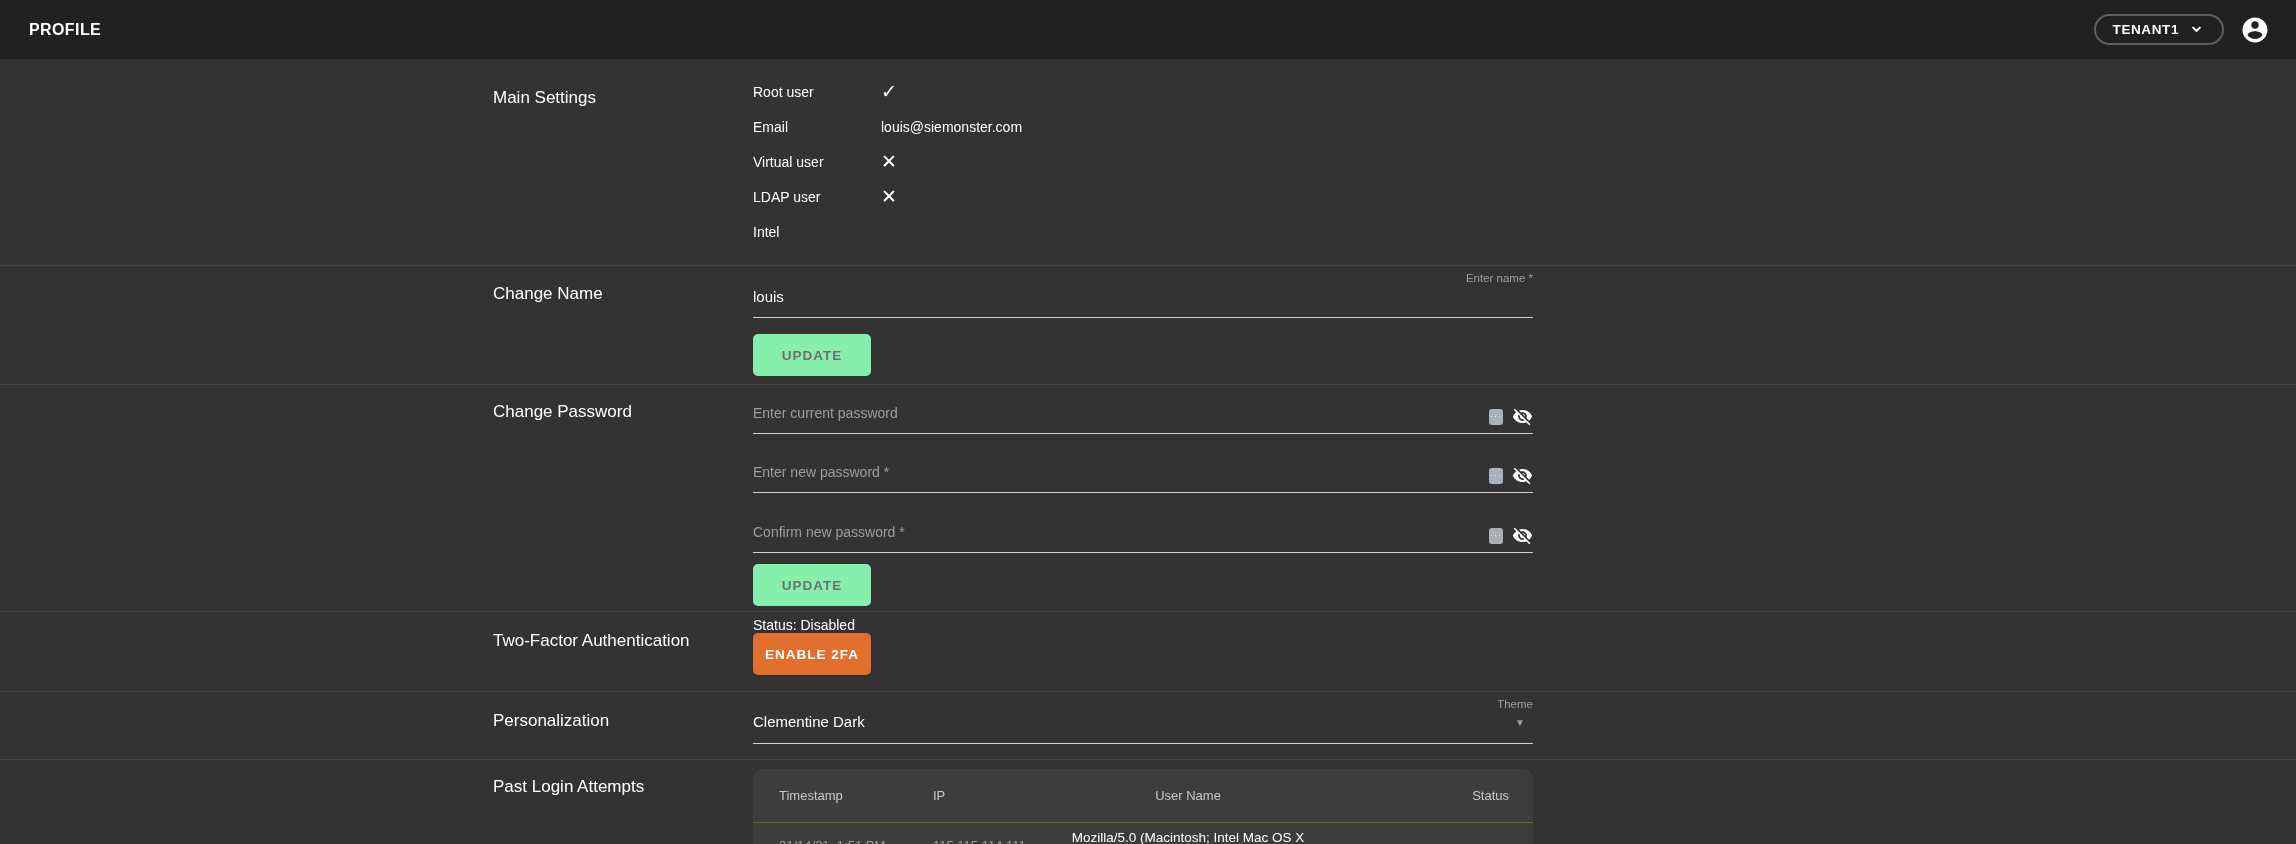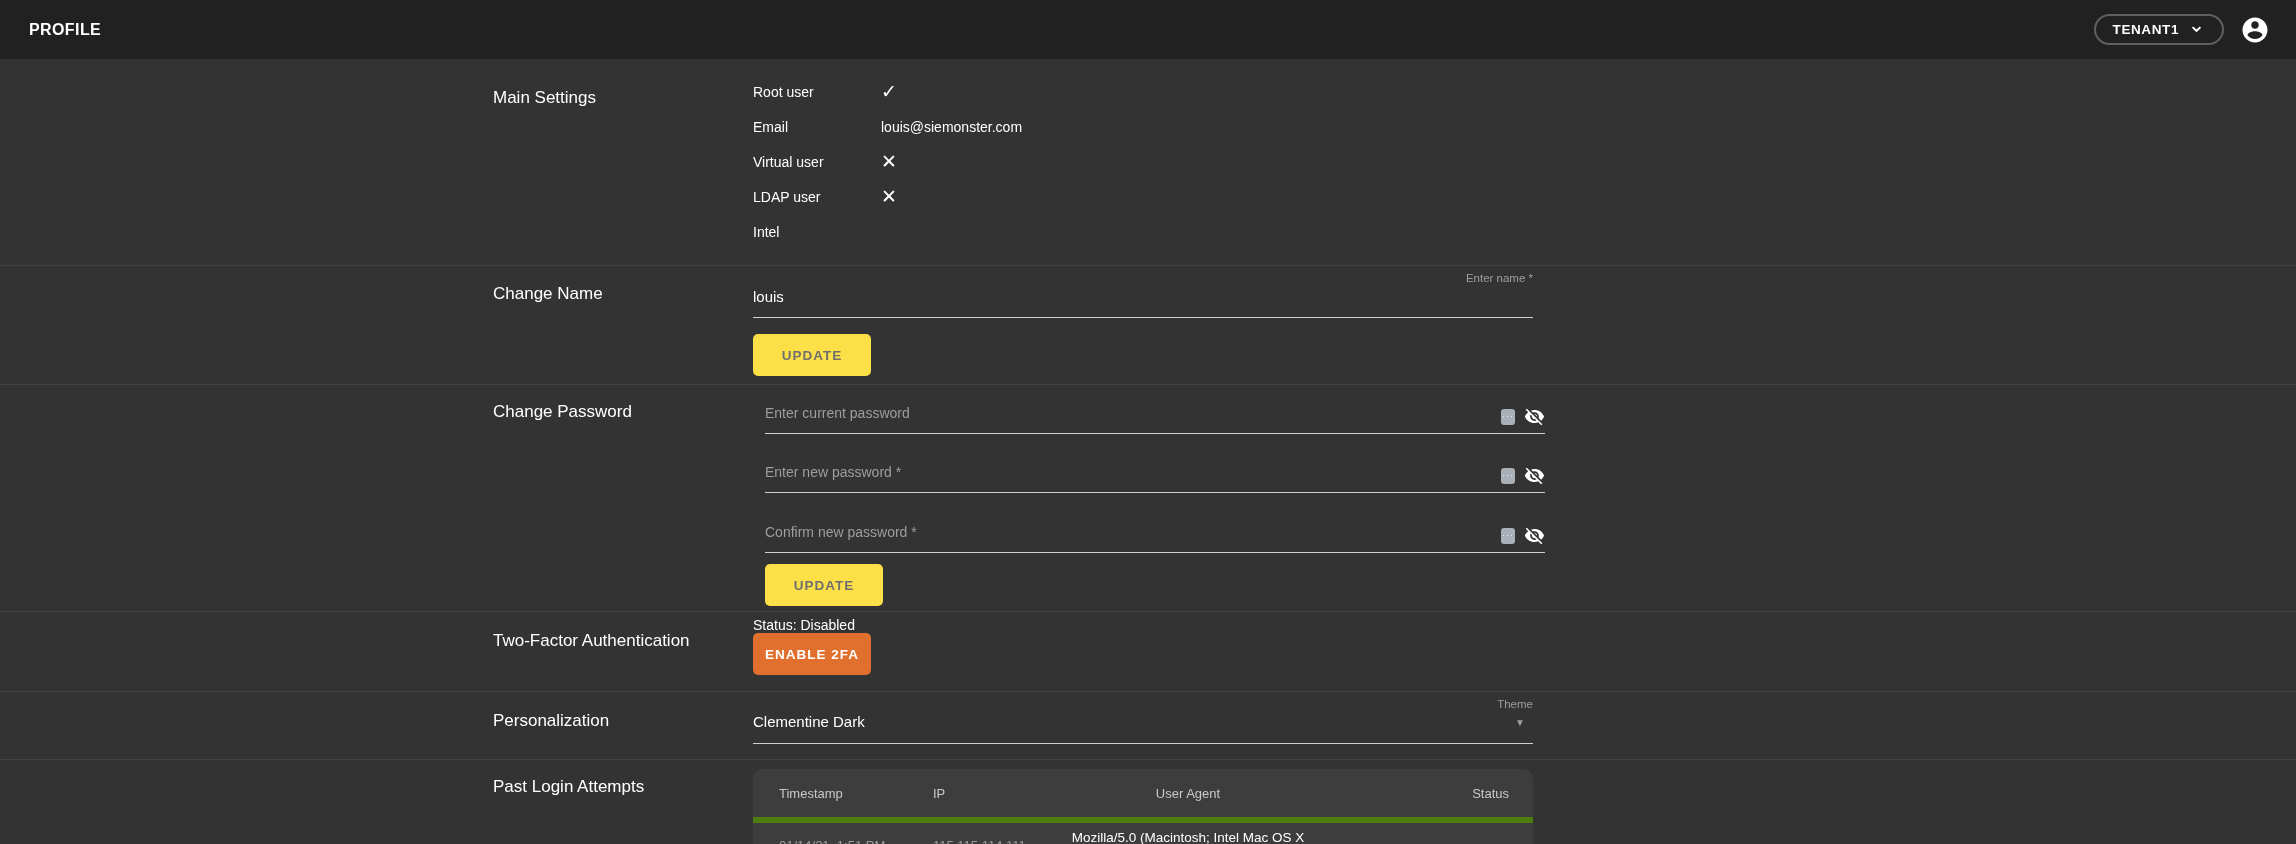--- a/index.html
+++ b/index.html
@@ -37,26 +37,26 @@
   .sec-name { height:119px; }
   .sec-name .s-title { padding-top:18px; }
   .mini-label { display:block; padding-top:6px; color:#9e9e9e; font-size:11.5px;text-align:right; }
   .name-input { display:block; width:100%; margin-top:4px; padding:0 0 12px 0;
     background:transparent; border:none; border-bottom:1px solid #cfcfcf;
     color:#ffffff; font-size:15px; font-family:inherit; outline:none; }
 
   .btn { display:inline-block; width:118px; height:42px; border:none; border-radius:5px;
     font-size:13.5px; font-weight:700; letter-spacing:1px; font-family:inherit;
     cursor:pointer; }
-  .btn-disabled { background:#fde047; color:#6f6f6f; }
+  .btn-disabled { background:#86efac; color:#6f6f6f; }
   .btn-orange { background:#e1702e; color:#ffffff; }
   .sec-name .btn { margin-top:16px; }
 
   
-  .sec-pass { height:227px;gap:12px; }
+  .sec-pass { height:227px; }
   .sec-pass .s-title { padding-top:17px; }
   .pw-field { position:relative; border-bottom:1px solid #cfcfcf; padding-bottom:12px; }
   .pw-field.f1 { margin-top:20px; }
   .pw-field.f2 { margin-top:30px; }
   .pw-field.f3 { margin-top:31px; }
   .pw-input { display:block; width:80%; background:transparent; border:none;
     color:#ffffff; font-size:14px; font-family:inherit; outline:none; }
   .pw-input::placeholder { color:#9e9e9e; opacity:1; }
   .pw-icons { position:absolute; right:0; bottom:6px; display:flex; align-items:center; gap:9px; }
   .kc-square { width:14px; height:16px; background:#a9b0b7; border-radius:3px;
@@ -78,21 +78,21 @@
     border-bottom:1px solid #cfcfcf; cursor:pointer; }
   .theme-value { color:#ffffff; font-size:15px; }
   .dd-arrow { position:absolute; right:8px; top:4px; color:#9e9e9e; font-size:10px; }
 
   
   .sec-login { height:84px; border-bottom:none; }
   .sec-login .s-title { padding-top:17px; }
   .login-panel { margin-top:9px; width:780px; height:130px; background:#3d3d3d;
     border-radius:9px 9px 0 0; overflow:hidden; }
   .tbl-head { display:flex; align-items:center; height:54px;
-    border-bottom:6px solid #4d7c0f; color:#c9c9c9; font-size:13px; }
+    border-bottom:1px solid #4d7c0f; color:#c9c9c9; font-size:13px; }
   .tbl-row { display:flex; color:#9e9e9e; font-size:13px; }
   .col-ts { width:180px; padding-left:26px; flex:none; }
   .col-ip { width:130px; flex:none; }
   .col-ua { width:250px; flex:none; text-align:center; }
   .col-st { flex:1; text-align:right; padding-right:24px; }
   .tbl-row .col-ts, .tbl-row .col-ip { padding-top:15px; }
   .tbl-row .col-ua { padding-top:7px; color:#ffffff; font-size:13.5px; line-height:16px; }
 </style>
 </head>
 <body>
@@ -213,21 +213,21 @@
   </div>
 </section>
 
 <section class="section sec-login">
   <div class="s-title">Past Login Attempts</div>
   <div class="s-content">
     <div class="login-panel">
       <div class="tbl-head">
         <span class="col-ts">Timestamp</span>
         <span class="col-ip">IP</span>
-        <span class="col-ua">User Agent</span>
+        <span class="col-ua">User Name</span>
         <span class="col-st">Status</span>
       </div>
       <div class="tbl-row">
         <span class="col-ts">01/14/21, 1:51 PM</span>
         <span class="col-ip">115.115.114.111</span>
         <span class="col-ua">Mozilla/5.0 (Macintosh; Intel Mac OS X 10.15;</span>
         <span class="col-st"></span>
       </div>
     </div>
   </div>

